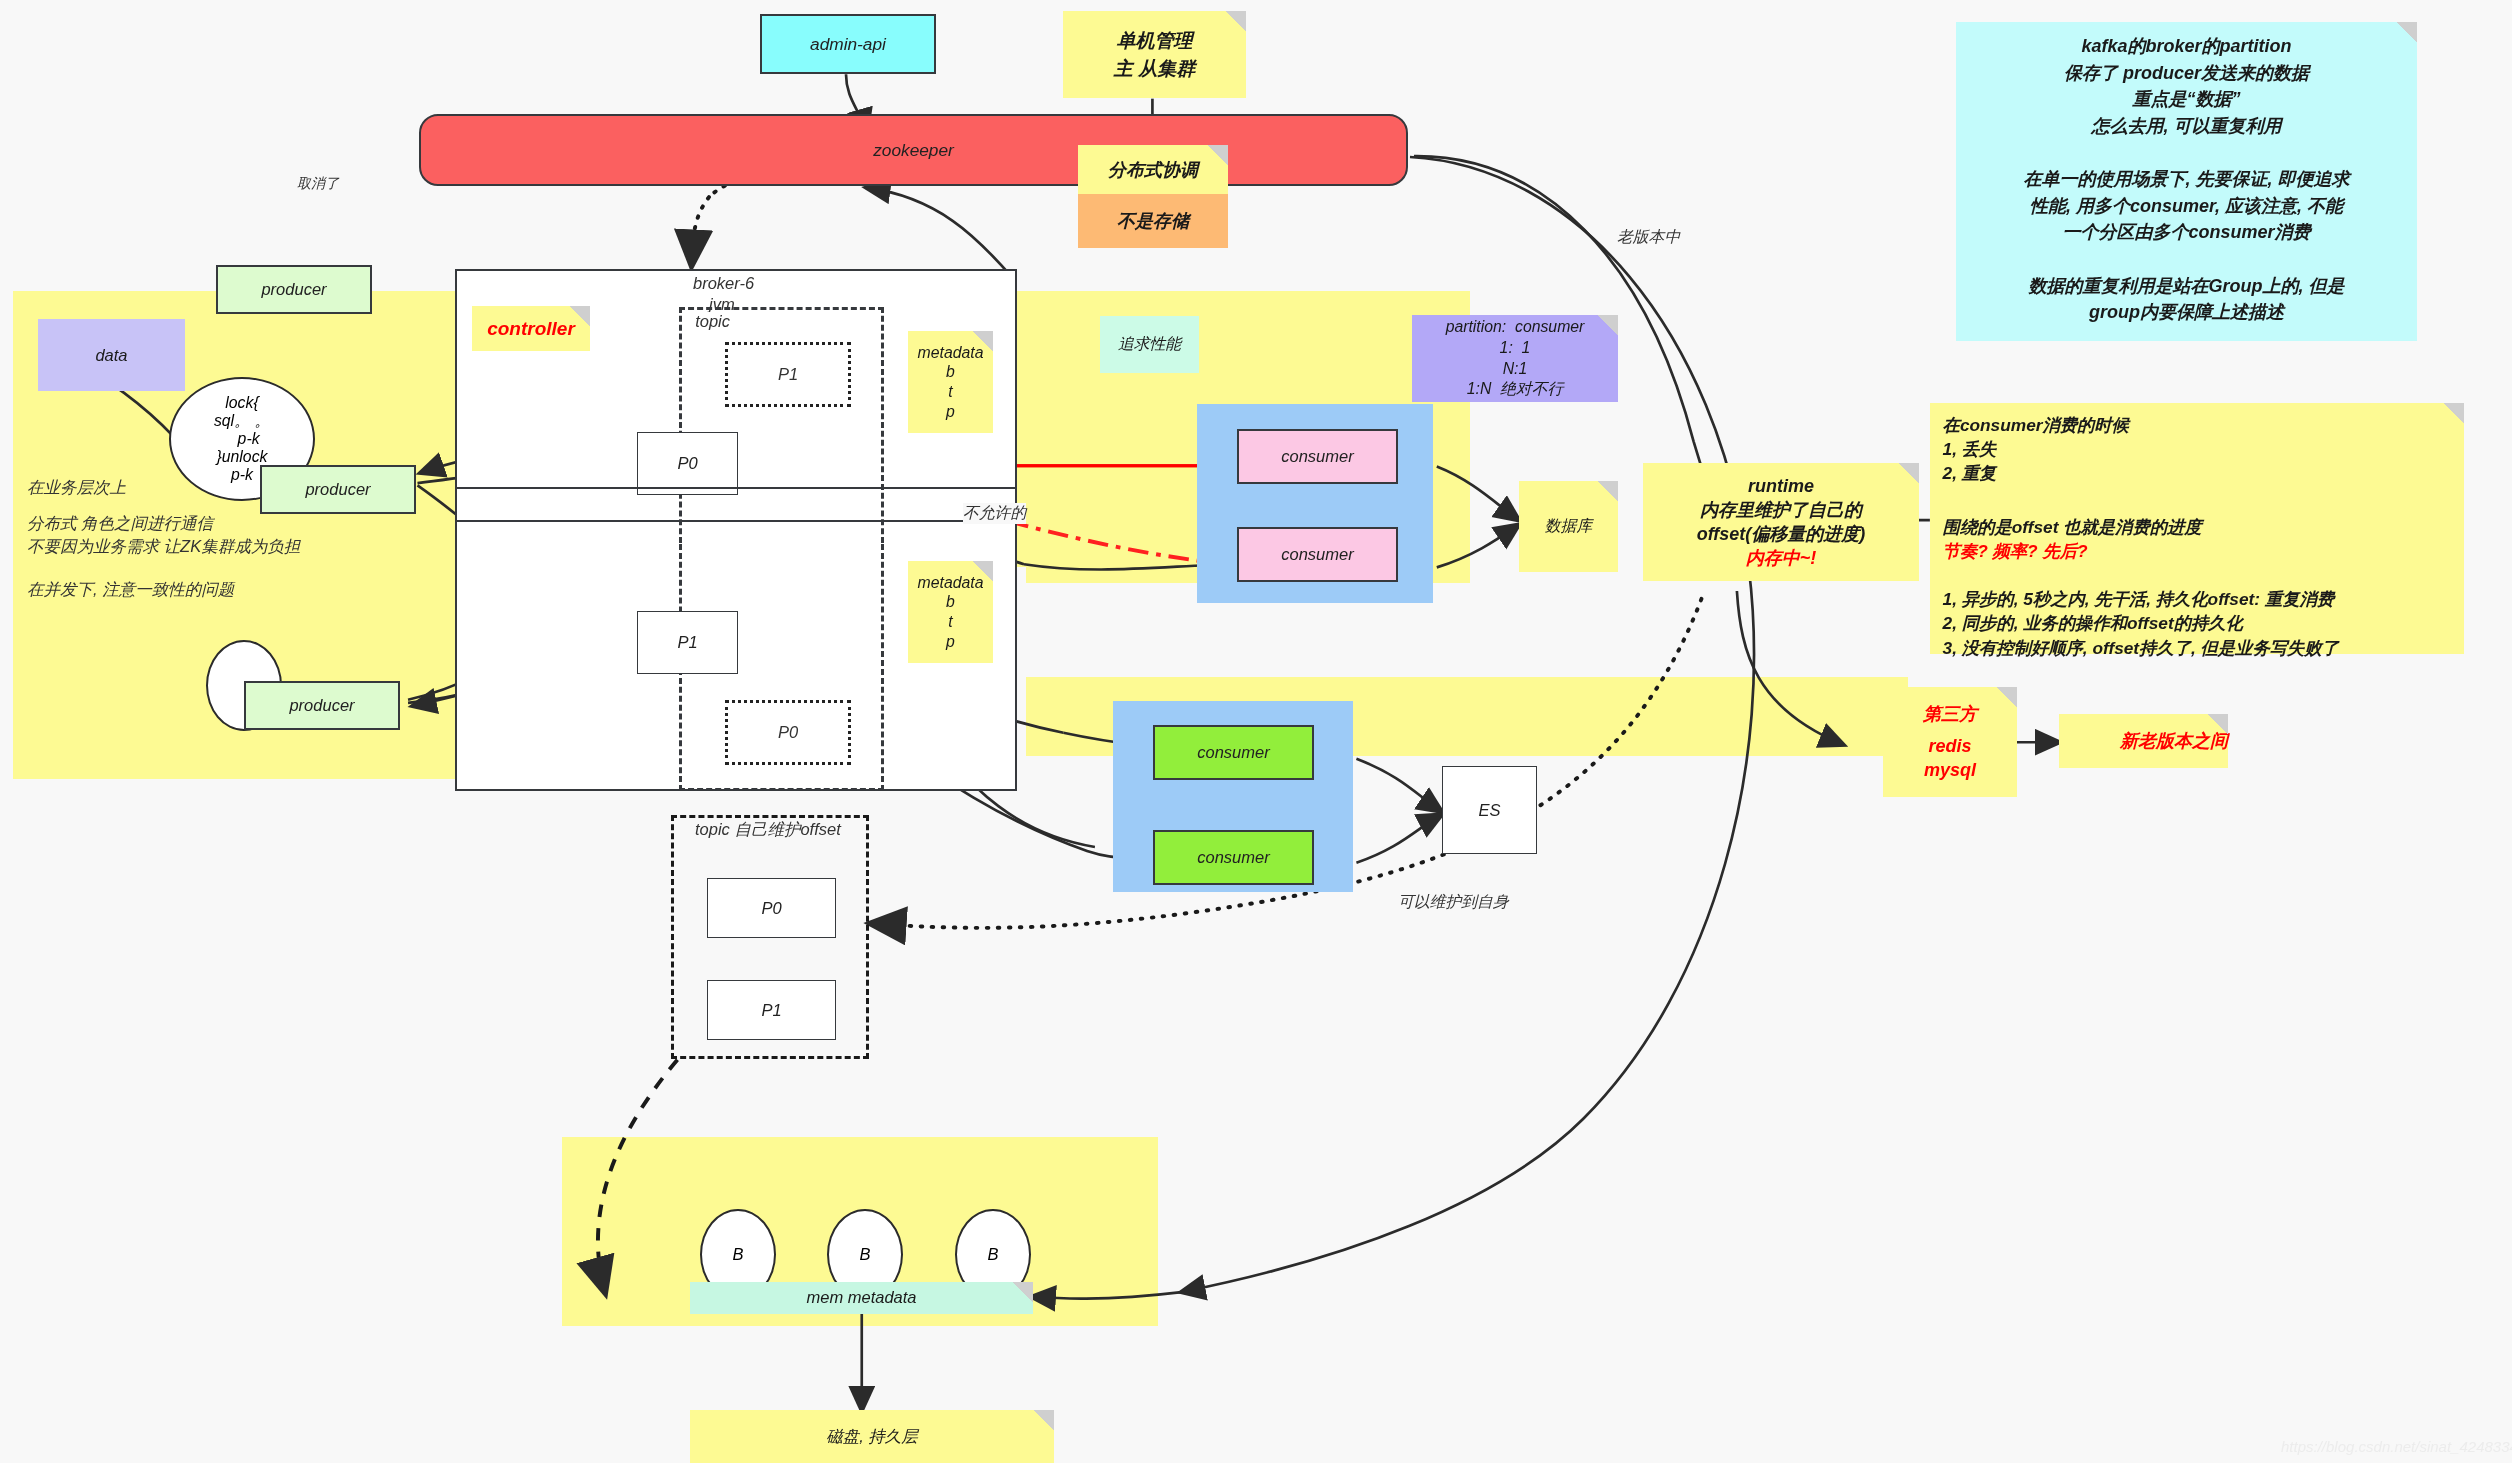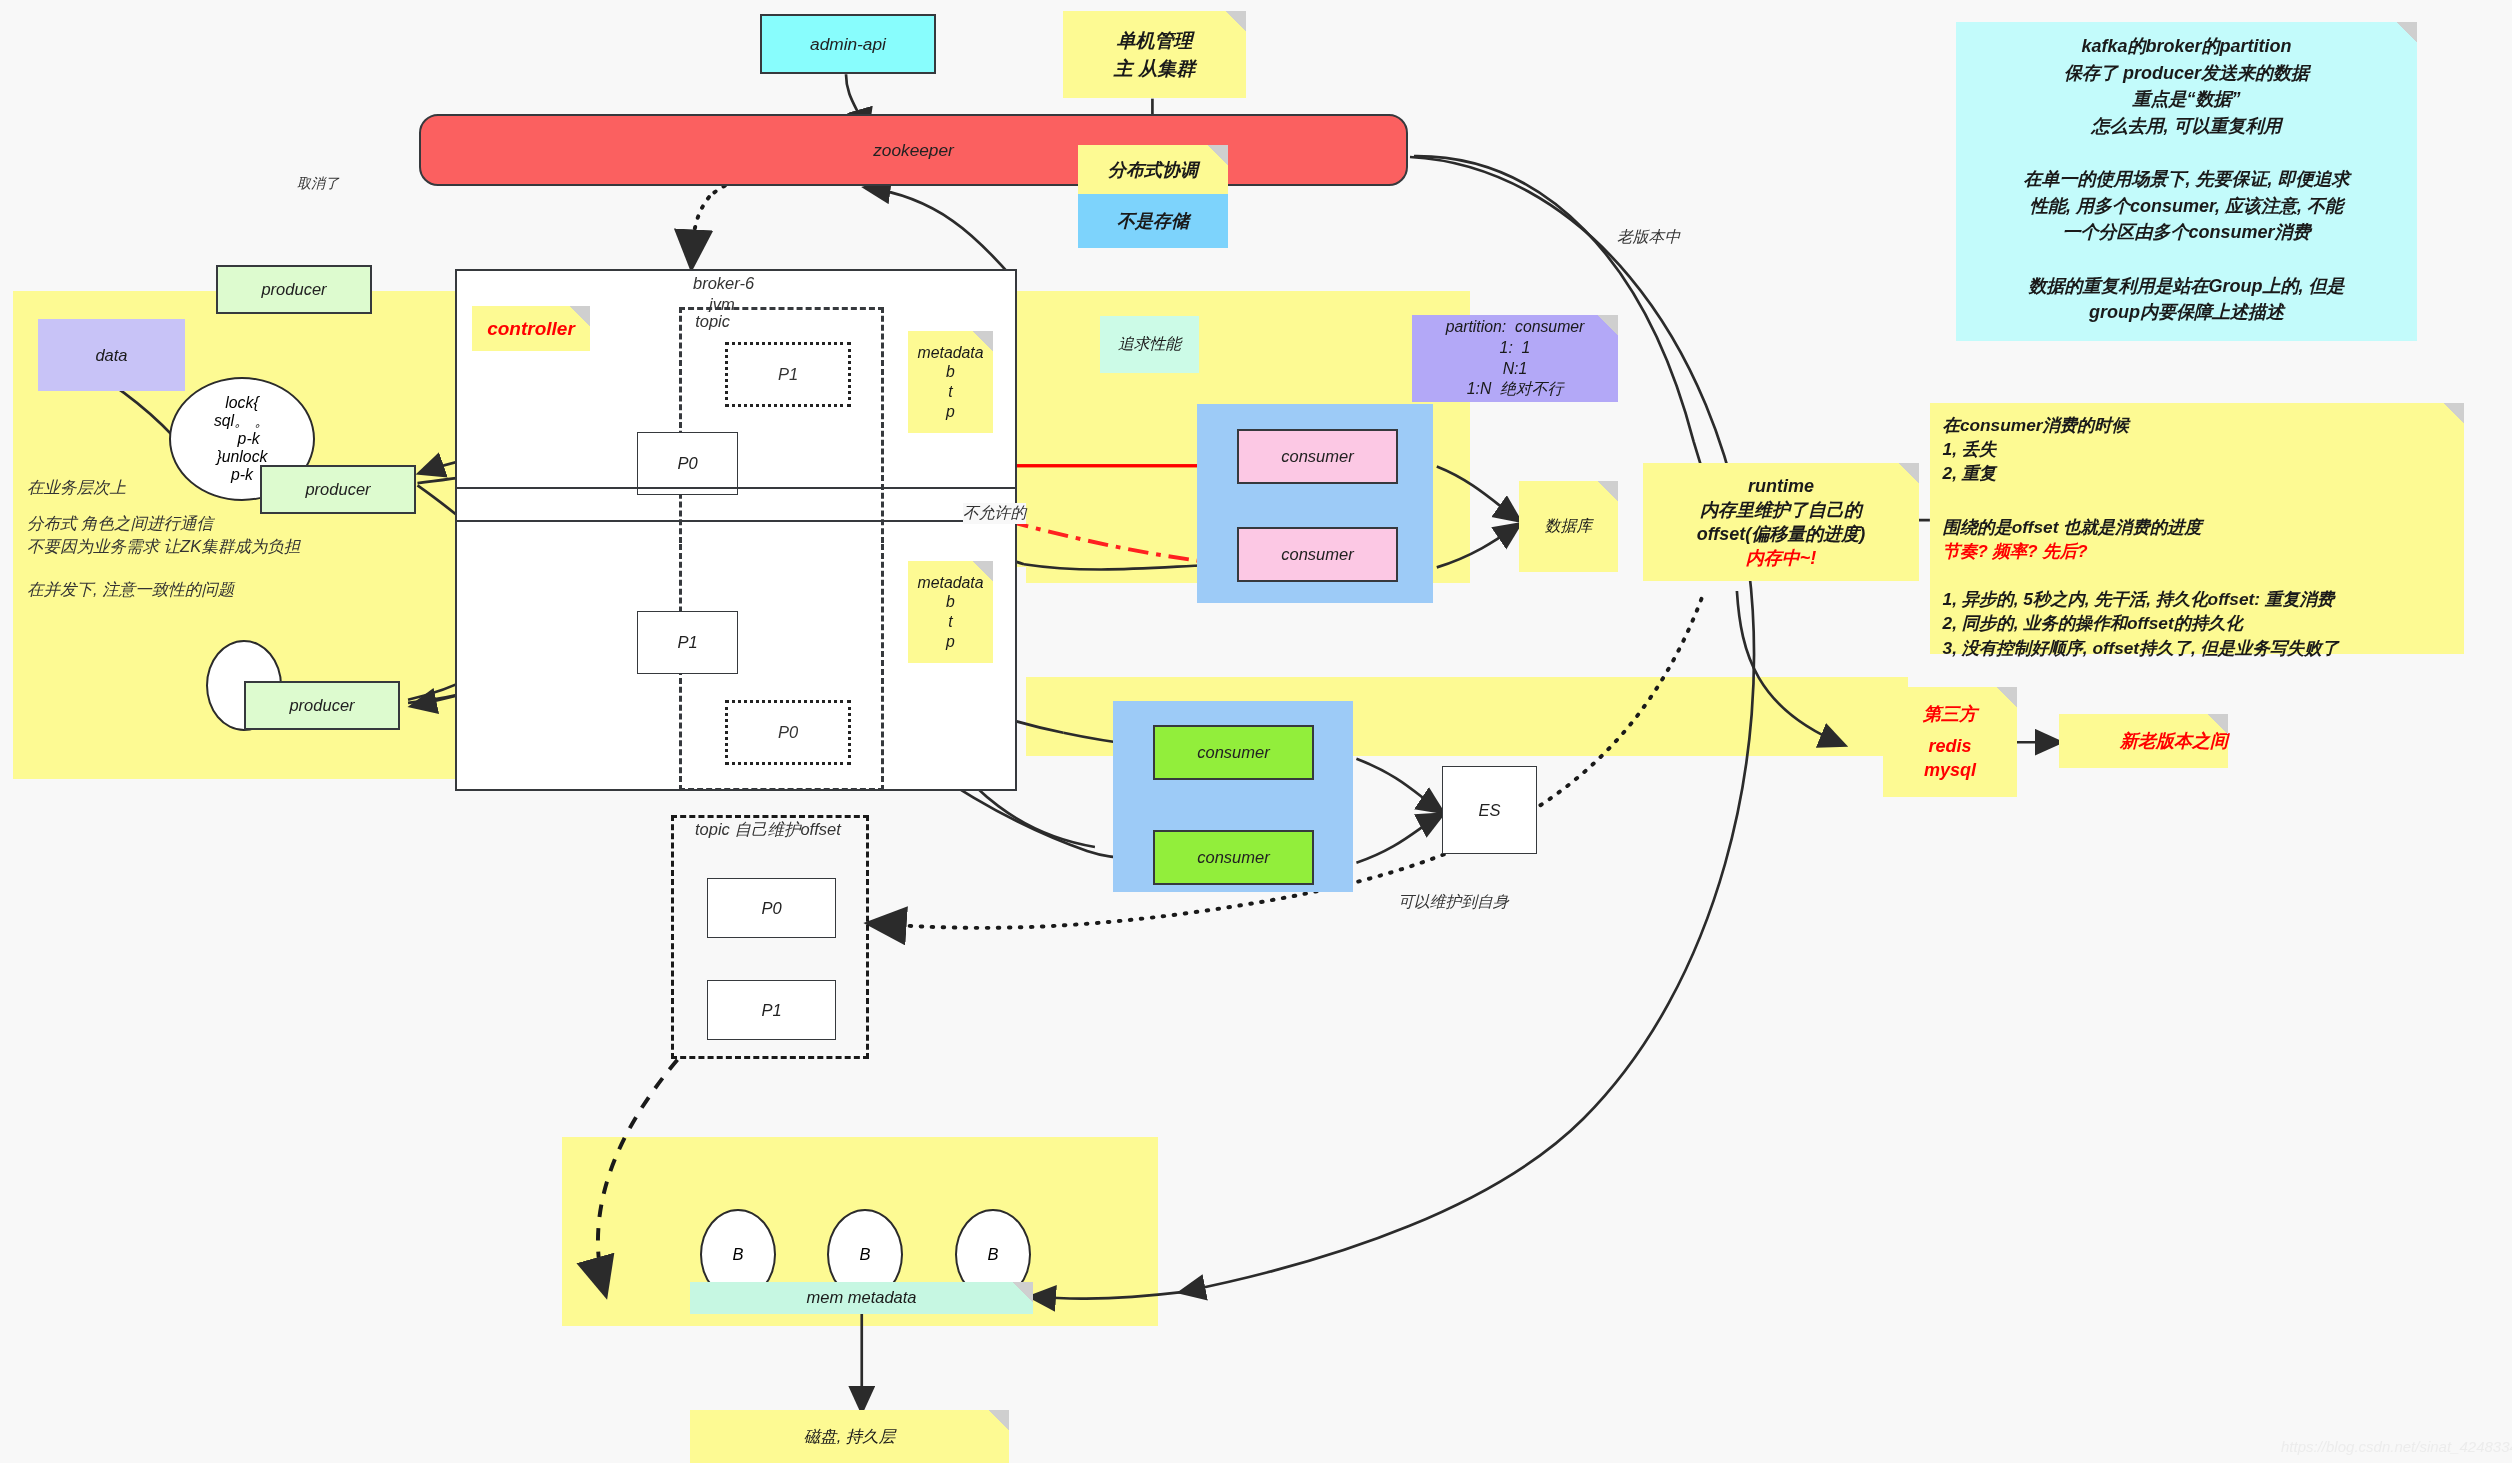--- a/index.html
+++ b/index.html
@@ -127,21 +127,21 @@
 主 从集群</pre>
   </div>
 
   <div class="box abs" style="left:419px;top:114px;width:989px;height:72px;background:#fb6060;font-size:17.3px;border-radius:19px;">
     <span>zookeeper</span>
   </div>
 
   <div class="note" style="left:1078px;top:145px;width:150px;height:49px;background:#fdfa93;font-weight:bold;font-size:18px;">
     <span>分布式协调</span>
   </div>
-  <div class="note nofold" style="left:1078px;top:194px;width:150px;height:54px;background:#7dd3fc;font-weight:bold;font-size:18px;">
+  <div class="note nofold" style="left:1078px;top:194px;width:150px;height:54px;background:#fdba74;font-weight:bold;font-size:18px;">
     <span>不是存储</span>
   </div>
 
   <div class="lbl" style="left:297px;top:175px;font-size:14px;">
     <span>取消了</span>
   </div>
 
   <div class="lbl" style="left:1617px;top:227px;font-size:15.8px;">
     <span>老版本中</span>
   </div>
@@ -335,21 +335,21 @@
   <div class="ell" style="left:827px;top:1209px;width:72px;height:87px;font-size:16.5px;">
     <span>B</span>
   </div>
   <div class="ell" style="left:955px;top:1209px;width:72px;height:87px;font-size:16.5px;">
     <span>B</span>
   </div>
   <div class="note" style="left:690px;top:1282px;width:343px;height:31.5px;background:#c6f7e2;font-size:16.5px;">
     <span>mem  metadata</span>
   </div>
 
-  <div class="note" style="left:690px;top:1410px;width:319px;height:54px;background:#fdfa93;font-size:16.5px;">
+  <div class="note" style="left:690px;top:1410px;width:364px;height:54px;background:#fdfa93;font-size:16.5px;">
     <span>磁盘, 持久层</span>
   </div>
 
   <div class="wm" style="left:2281px;top:1438px;">
     <span>https://blog.csdn.net/sinat_42483341</span>
   </div>
 
 </div>
 
 

